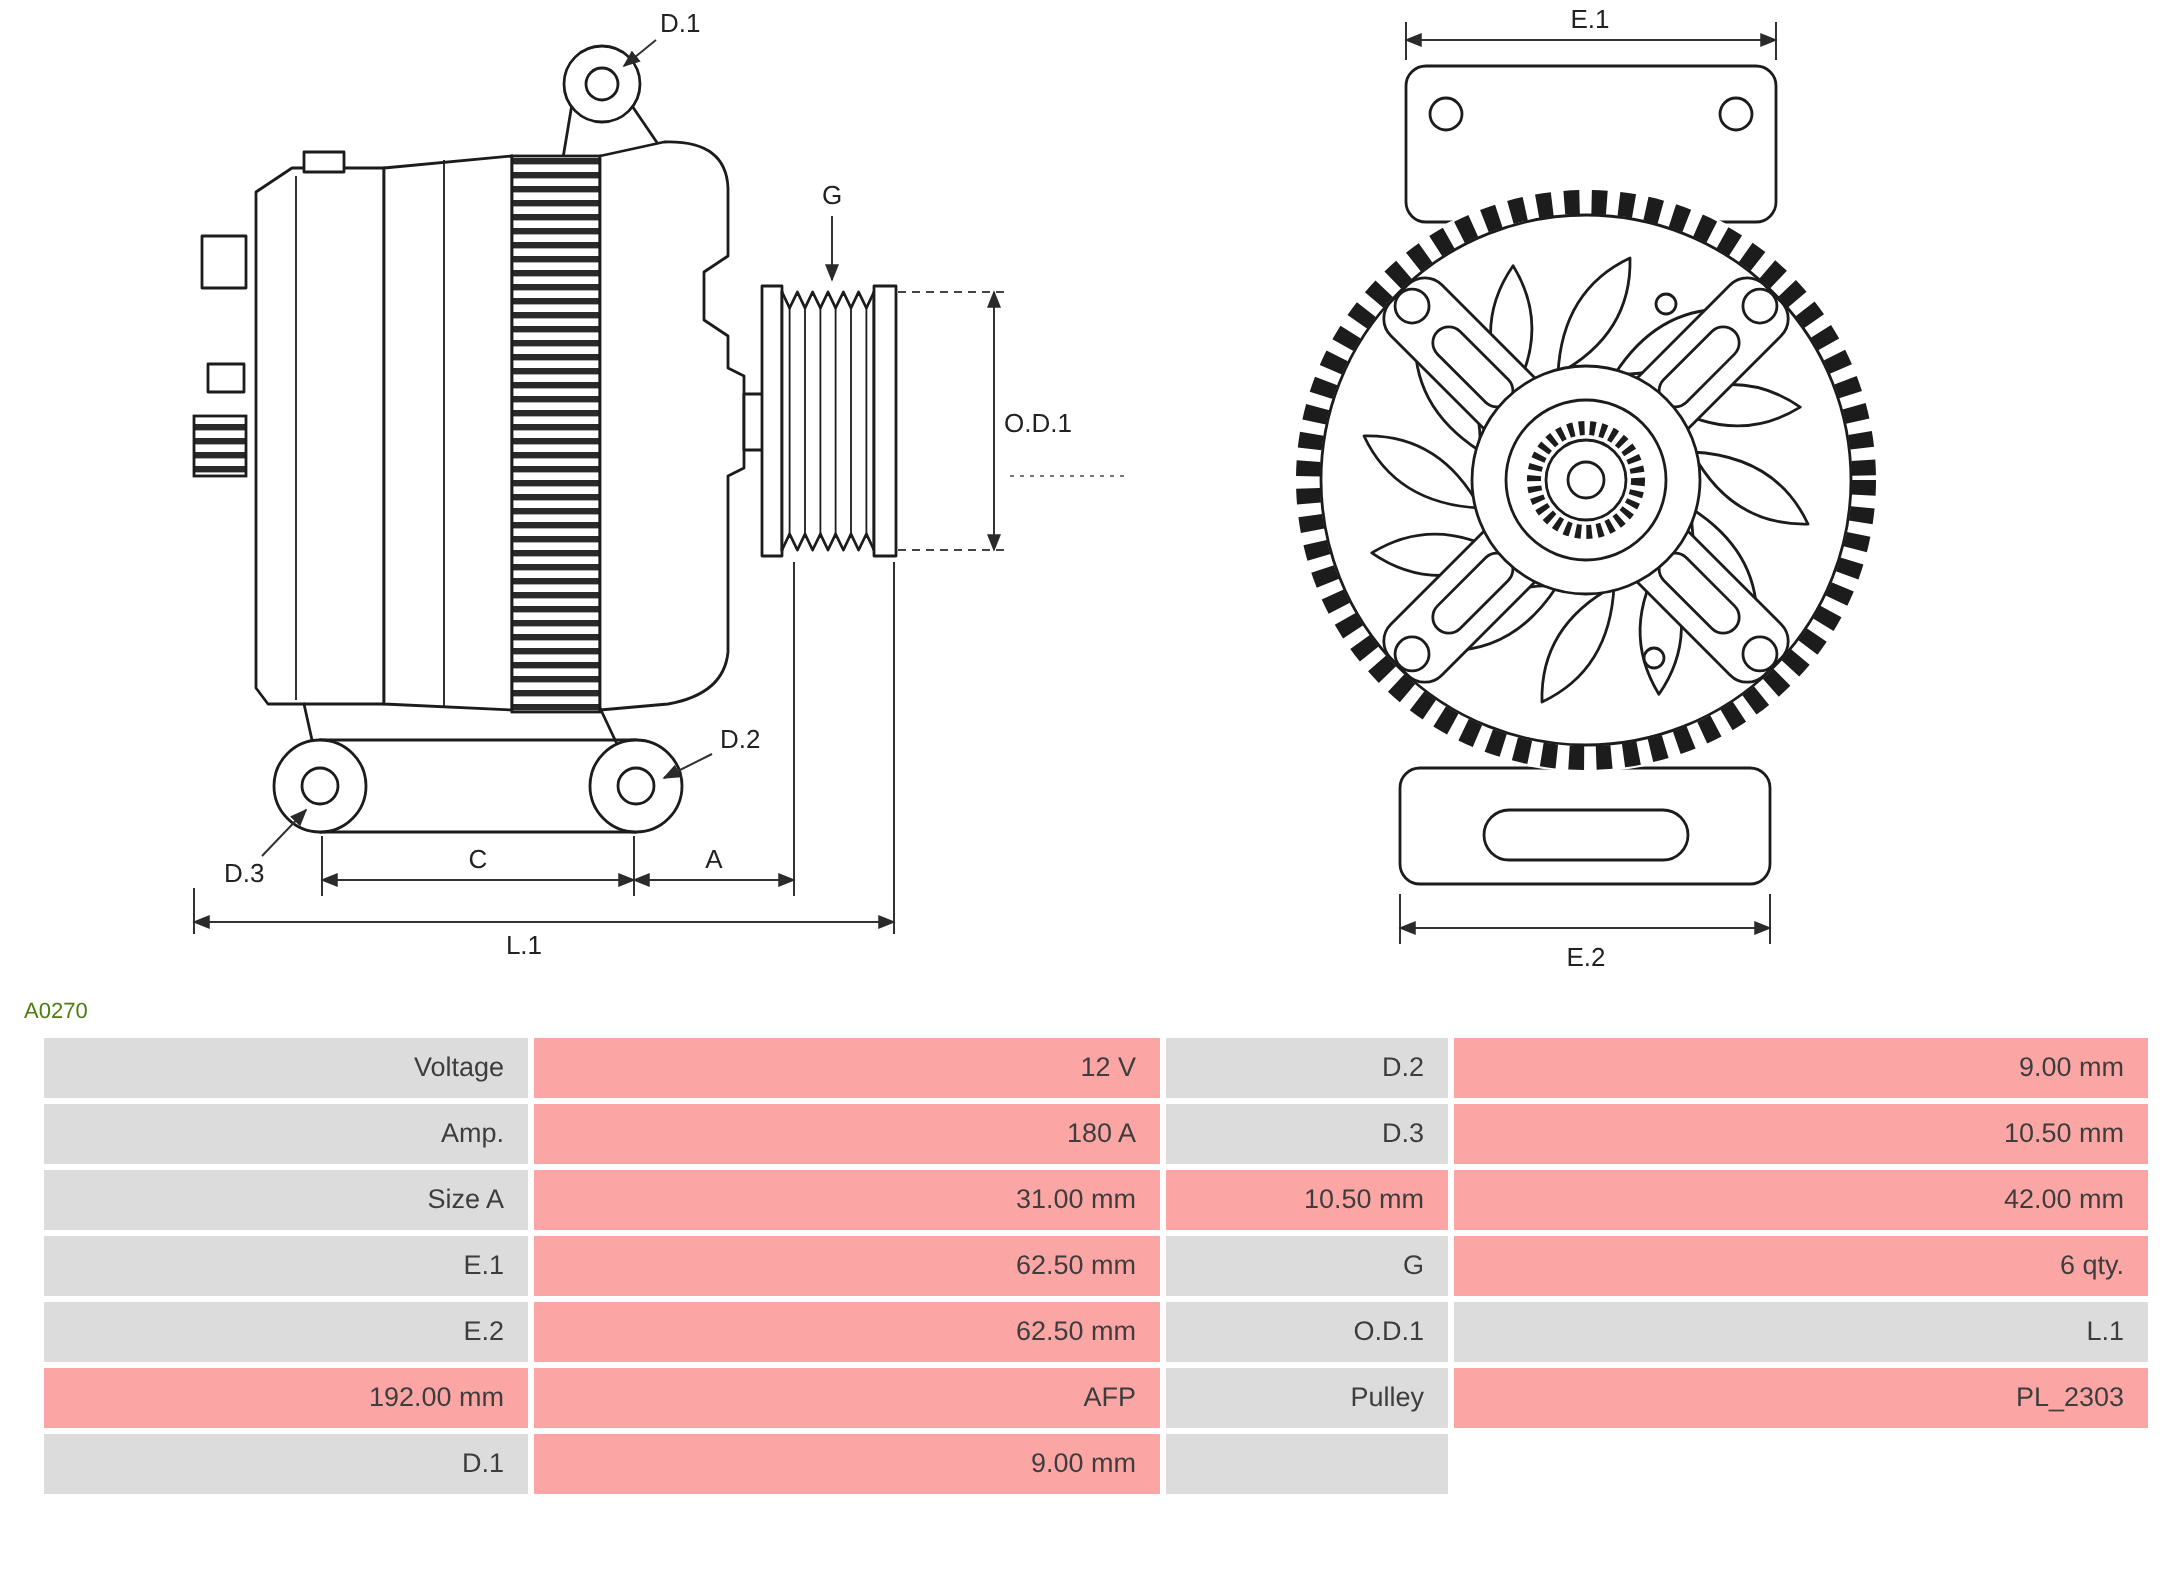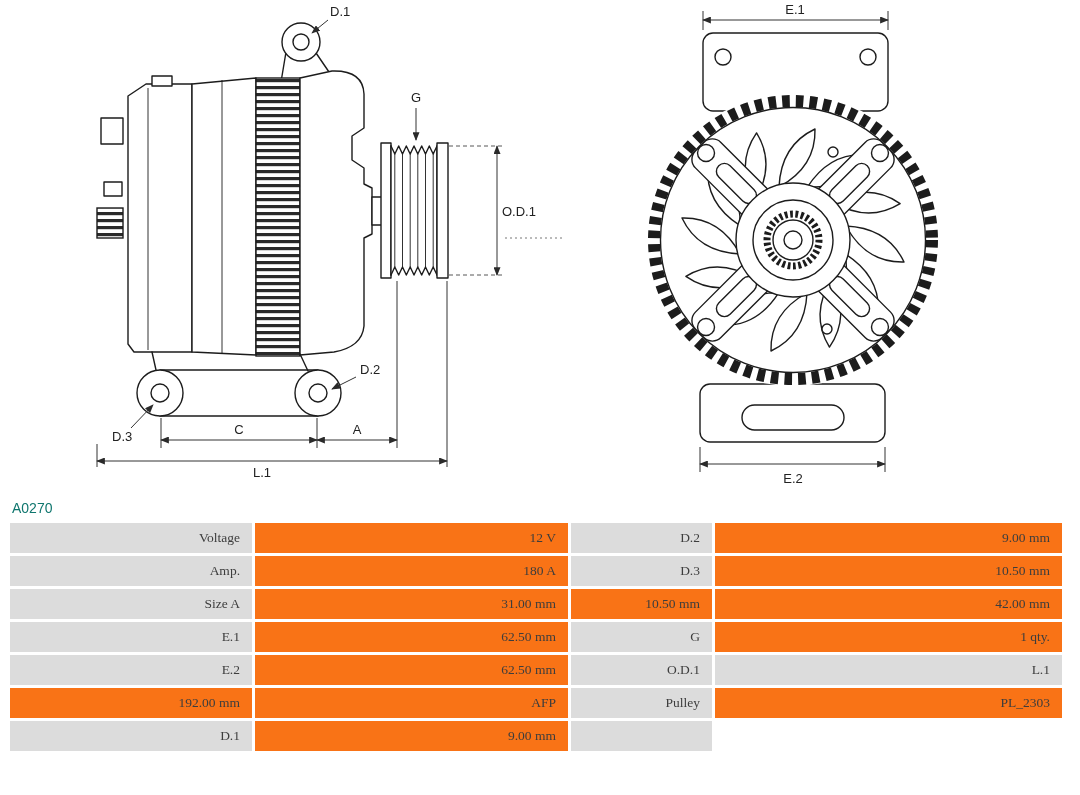--- a/index.html
+++ b/index.html
@@ -6,26 +6,26 @@
   body{width:1080px;height:795px;font-family:"Liberation Sans","DejaVu Sans",sans-serif;overflow:hidden;}
   .diagram-wrap{width:1080px;height:496px;}
   svg{display:block;}
   .ln{fill:none;stroke:#1c1c1c;stroke-width:1.4;stroke-linejoin:round;stroke-linecap:round;}
   .fw{fill:#ffffff;stroke:#1c1c1c;stroke-width:1.4;stroke-linejoin:round;}
   .thin{fill:none;stroke:#1c1c1c;stroke-width:0.9;}
   .dim{fill:none;stroke:#333333;stroke-width:1;}
   .dimdash{fill:none;stroke:#444;stroke-width:0.9;stroke-dasharray:4 3;}
   .dimdot{fill:none;stroke:#777;stroke-width:1;stroke-dasharray:2 3;}
   .dimtxt{font-family:"Liberation Sans","DejaVu Sans",sans-serif;font-size:13px;fill:#222;}
-  .part-number{color:#0f766e;font-size:14px;margin:4px 0 7px 12px;}
-  .spec-grid{display:grid;grid-template-columns:242px 313px 141px 347px;gap:3px;margin:0 10px;font-family:Liberation Serif, serif;}
+  .part-number{color:#4d7c0f;font-size:11px;margin:4px 0 7px 12px;}
+  .spec-grid{display:grid;grid-template-columns:242px 313px 141px 347px;gap:3px;margin:0 22px;}
   .cell{height:30px;line-height:30px;box-sizing:border-box;text-align:right;
         padding-right:12px;font-size:13.5px;color:#3d3d3d;overflow:hidden;white-space:nowrap;}
   .cell.label{background:#dcdcdc;}
-  .cell.value{background:#f97316;}
+  .cell.value{background:#fca5a5;}
   .cell.ghost{background:transparent;}
 </style>
 </head>
 <body>
 
 <div class="diagram-wrap">
 <svg width="1080" height="496" viewBox="0 0 1080 496">
   <defs>
     <marker id="arw" viewBox="0 0 10 8" refX="9" refY="4" markerWidth="9" markerHeight="7" orient="auto-start-reverse">
           <path d="M0,0 L10,4 L0,8 Z" fill="#2a2a2a"></path>
@@ -179,21 +179,21 @@
 
   <div class="cell label">Size A</div>
   <div class="cell value">31.00 mm</div>
   <div class="cell value">10.50 mm</div>
 
   <div class="cell value">42.00 mm</div>
   <div class="cell label">E.1</div>
   <div class="cell value">62.50 mm</div>
 
   <div class="cell label">G</div>
-  <div class="cell value">1 qty.</div>
+  <div class="cell value">6 qty.</div>
   <div class="cell label">E.2</div>
   <div class="cell value">62.50 mm</div>
 
   <div class="cell label">O.D.1</div>
   <div class="cell label">L.1</div>
   <div class="cell value">192.00 mm</div>
 
   <div class="cell value">AFP</div>
   <div class="cell label">Pulley</div>
   <div class="cell value">PL_2303</div>

